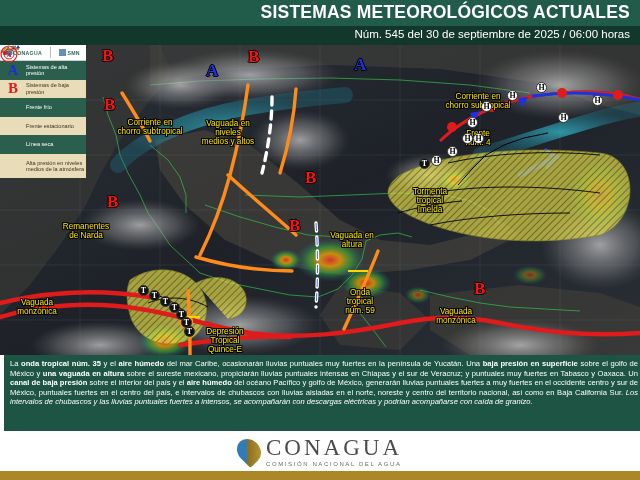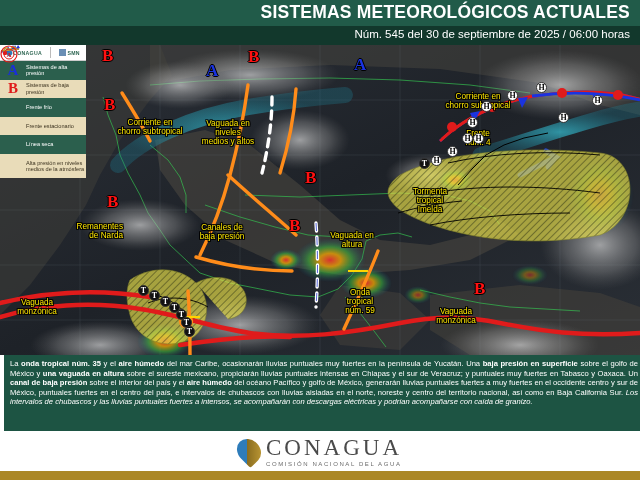--- a/index.html
+++ b/index.html
@@ -393,33 +393,34 @@
     <div class="mlabel" style="left:189px;top:74px;width:78px;">Vaguada en
 niveles
 medios y altos</div>
     <div class="mlabel" style="left:424px;top:47px;width:108px;">Corriente en
 chorro subtropical</div>
     <div class="mlabel" style="left:454px;top:84px;width:48px;">Frente
 núm. 4</div>
     <div class="mlabel" style="left:402px;top:142px;width:56px;">Tormenta
 tropical
 Imelda</div>
-    <div class="mlabel" style="left:49px;top:177px;width:74px;text-align:right;">Remanentes
+    <div class="mlabel" style="left:49px;top:177px;width:74px;">Remanentes
 de Narda</div>
-    <div class="mlabel" style="left:187px;top:178px;width:70px;">Canales de
-baja presión</div>
     <div class="mlabel" style="left:319px;top:186px;width:66px;">Vaguada en
 altura</div>
     <div class="mlabel" style="left:337px;top:243px;width:46px;">Onda
 tropical
 núm. 59</div>
     <div class="mlabel" style="left:6px;top:253px;width:62px;">Vaguada
 monzónica</div>
     <div class="mlabel" style="left:425px;top:262px;width:62px;">Vaguada
 monzónica</div>
+    <div class="mlabel" style="left:196px;top:282px;width:58px;">Depresión
+Tropical
+Quince-E</div>
 
     <div class="mB" style="left:102px;top:1px;">B</div>
     <div class="mB" style="left:104px;top:50px;">B</div>
     <div class="mB" style="left:248px;top:2px;">B</div>
     <div class="mA" style="left:206px;top:16px;">A</div>
     <div class="mA" style="left:354px;top:10px;">A</div>
     <div class="mB" style="left:107px;top:147px;">B</div>
     <div class="mB" style="left:305px;top:123px;">B</div>
     <div class="mB" style="left:289px;top:171px;">B</div>
     <div class="mB" style="left:474px;top:234px;">B</div>

